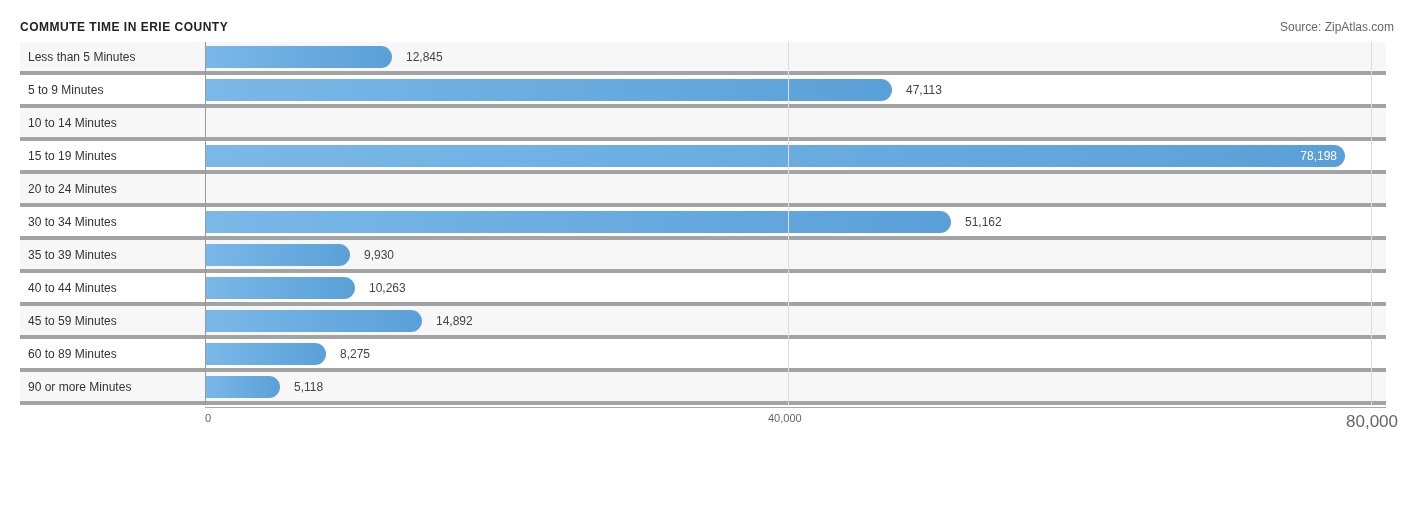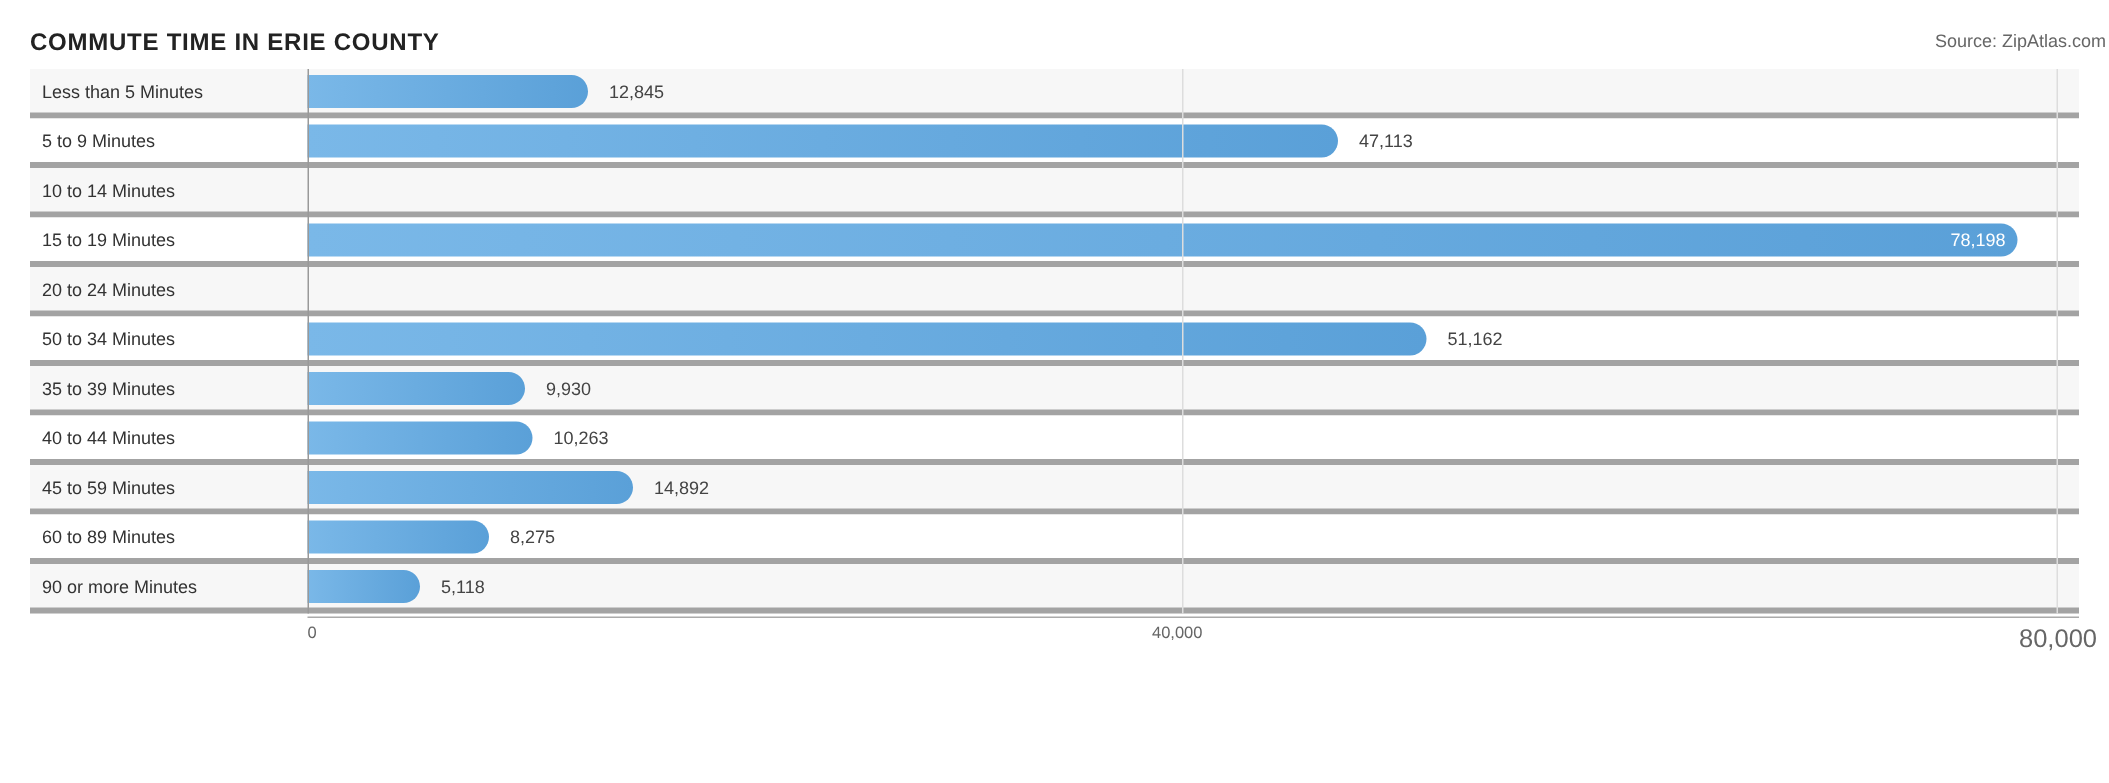--- a/index.html
+++ b/index.html
@@ -10,31 +10,31 @@
       height: 522px;
       overflow: hidden;
     }
     .chart-container {
       padding: 20px 20px 40px 20px;
       position: relative;
       width: 1406px;
       height: 522px;
     }
     .chart-title {
-      font-size: 16px;
+      font-size: 12px;
       font-weight: bold;
       color: #222;
       text-transform: uppercase;
       letter-spacing: 0.5px;
       margin-bottom: 4px;
     }
     .chart-source {
       position: absolute;
       top: 20px;
-      right: 2px;
+      right: 12px;
       font-size: 12px;
       color: #666;
     }
     .bars-area {
       position: relative;
       margin-top: 8px;
       width: 100%;
     }
     .bar-row {
       display: flex;
@@ -117,21 +117,21 @@
         <div class="bar-track">
           <div class="bar-fill" style="width: 1140px; padding-left: 44px;">
             <span style="font-size: 12px; color: rgb(255, 255, 255); white-space: nowrap; margin-left: 0px; position: absolute; right: 8px;">78,198</span>
           </div>
         </div>
       </div>
       <div class="bar-row">
         <div class="bar-label">20 to 24 Minutes</div>
       </div>
       <div class="bar-row">
-        <div class="bar-label">50 to 34 Minutes</div>
+        <div class="bar-label">30 to 34 Minutes</div>
         <div class="bar-track">
           <span style="font-size: 12px; color: rgb(68, 68, 68); white-space: nowrap; margin-left: 8px; position: absolute; left: 752px;">51,162</span>
           <div class="bar-fill" style="width: 746px;"></div>
         </div>
       </div>
       <div class="bar-row">
         <div class="bar-label">35 to 39 Minutes</div>
         <div class="bar-track">
           <span style="font-size: 12px; color: rgb(68, 68, 68); white-space: nowrap; margin-left: 8px; position: absolute; left: 151px;">9,930</span>
           <div class="bar-fill" style="width: 145px;"></div>

